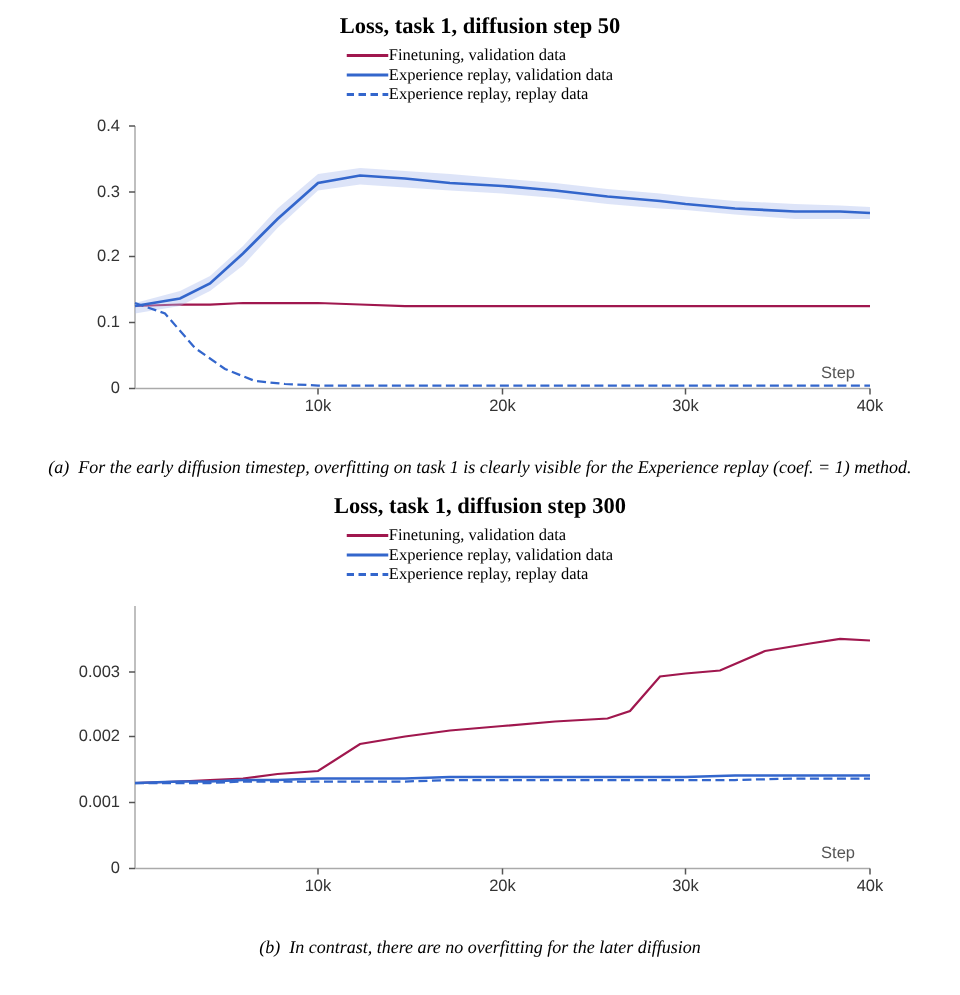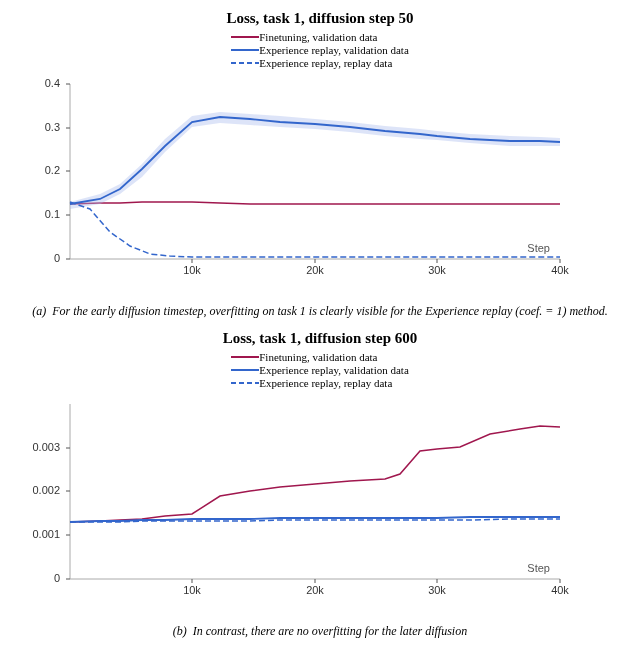--- a/index.html
+++ b/index.html
@@ -10,20 +10,21 @@
       min-height: 663px;
       display: flex;
       flex-direction: column;
       align-items: center;
       padding: 10px 20px;
     }
     .chart-container {
       width: 100%;
       display: flex;
       flex-direction: column;
+      align-items: center;
       margin-bottom: 8px;
     }
     .chart-title {
       font-size: 15px;
       font-weight: bold;
       text-align: center;
       margin-bottom: 4px;
     }
     .legend {
       display: flex;
@@ -218,21 +219,21 @@
         "></polyline>
     </svg>
   </div>
 </div>
 
 <div class="caption">
   <span>(a)&nbsp; For the early diffusion timestep, overfitting on task 1 is clearly visible for the Experience replay (coef. = 1) method.</span>
 </div>
 
 <div class="chart-container">
-  <div class="chart-title">Loss, task 1, diffusion step 600</div>
+  <div class="chart-title">Loss, task 1, diffusion step 300</div>
   <div class="legend">
     <div class="legend-item">
       <svg width="28" height="8">
           <line x1="0" y1="4" x2="28" y2="4" stroke="#a0174e" stroke-width="2"></line>
         </svg>
       <span>Finetuning, validation data</span>
     </div>
     <div class="legend-item">
       <svg width="28" height="8">
           <line x1="0" y1="4" x2="28" y2="4" stroke="#3366cc" stroke-width="2"></line>

